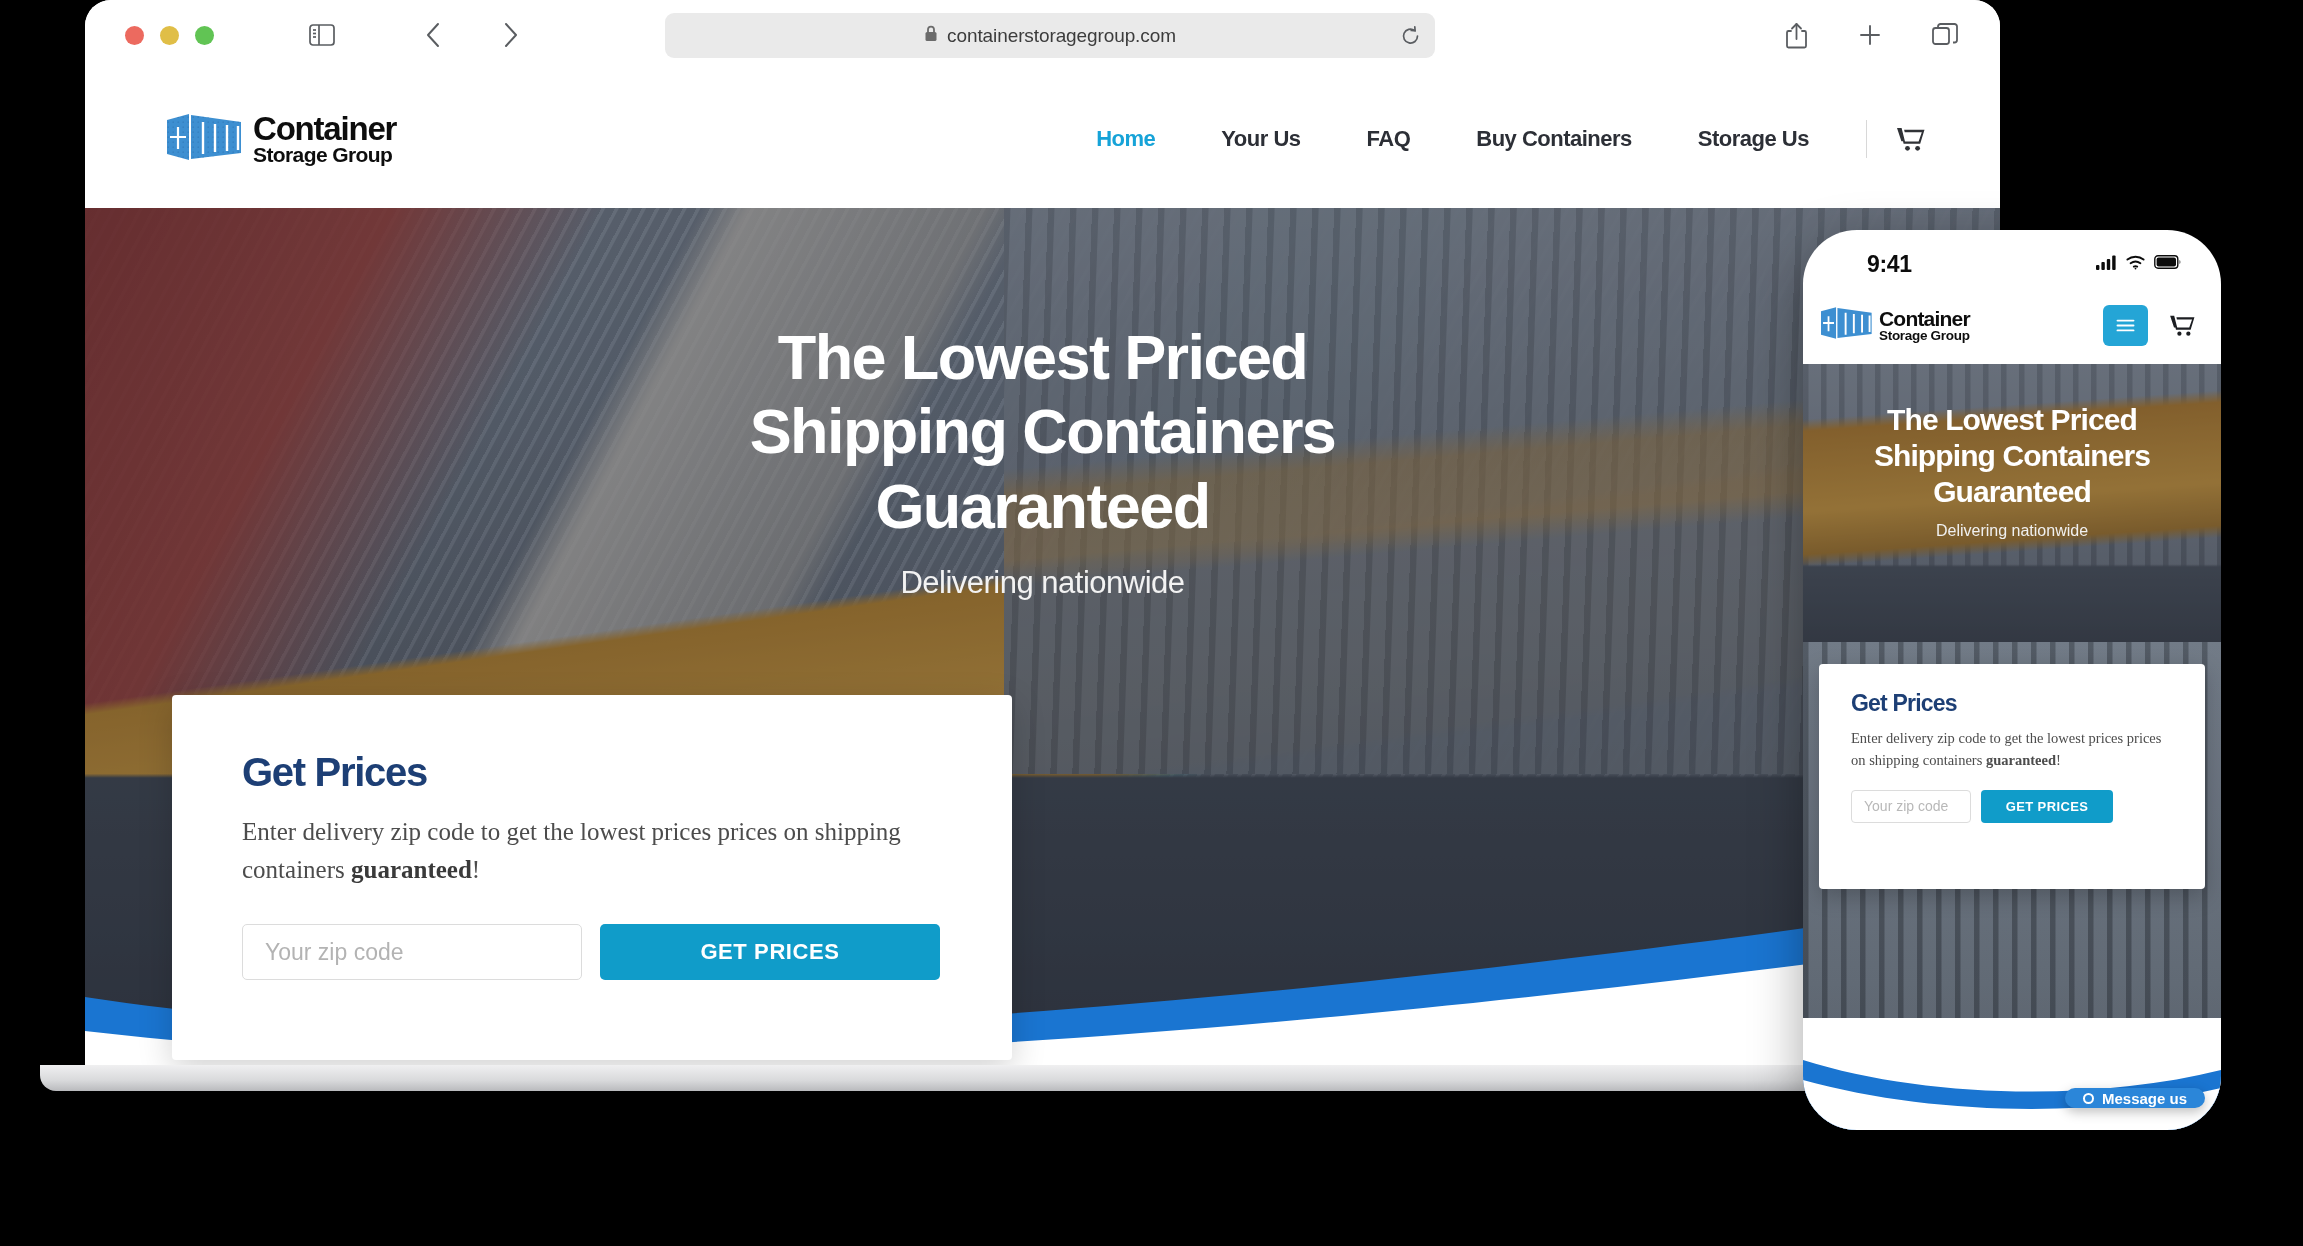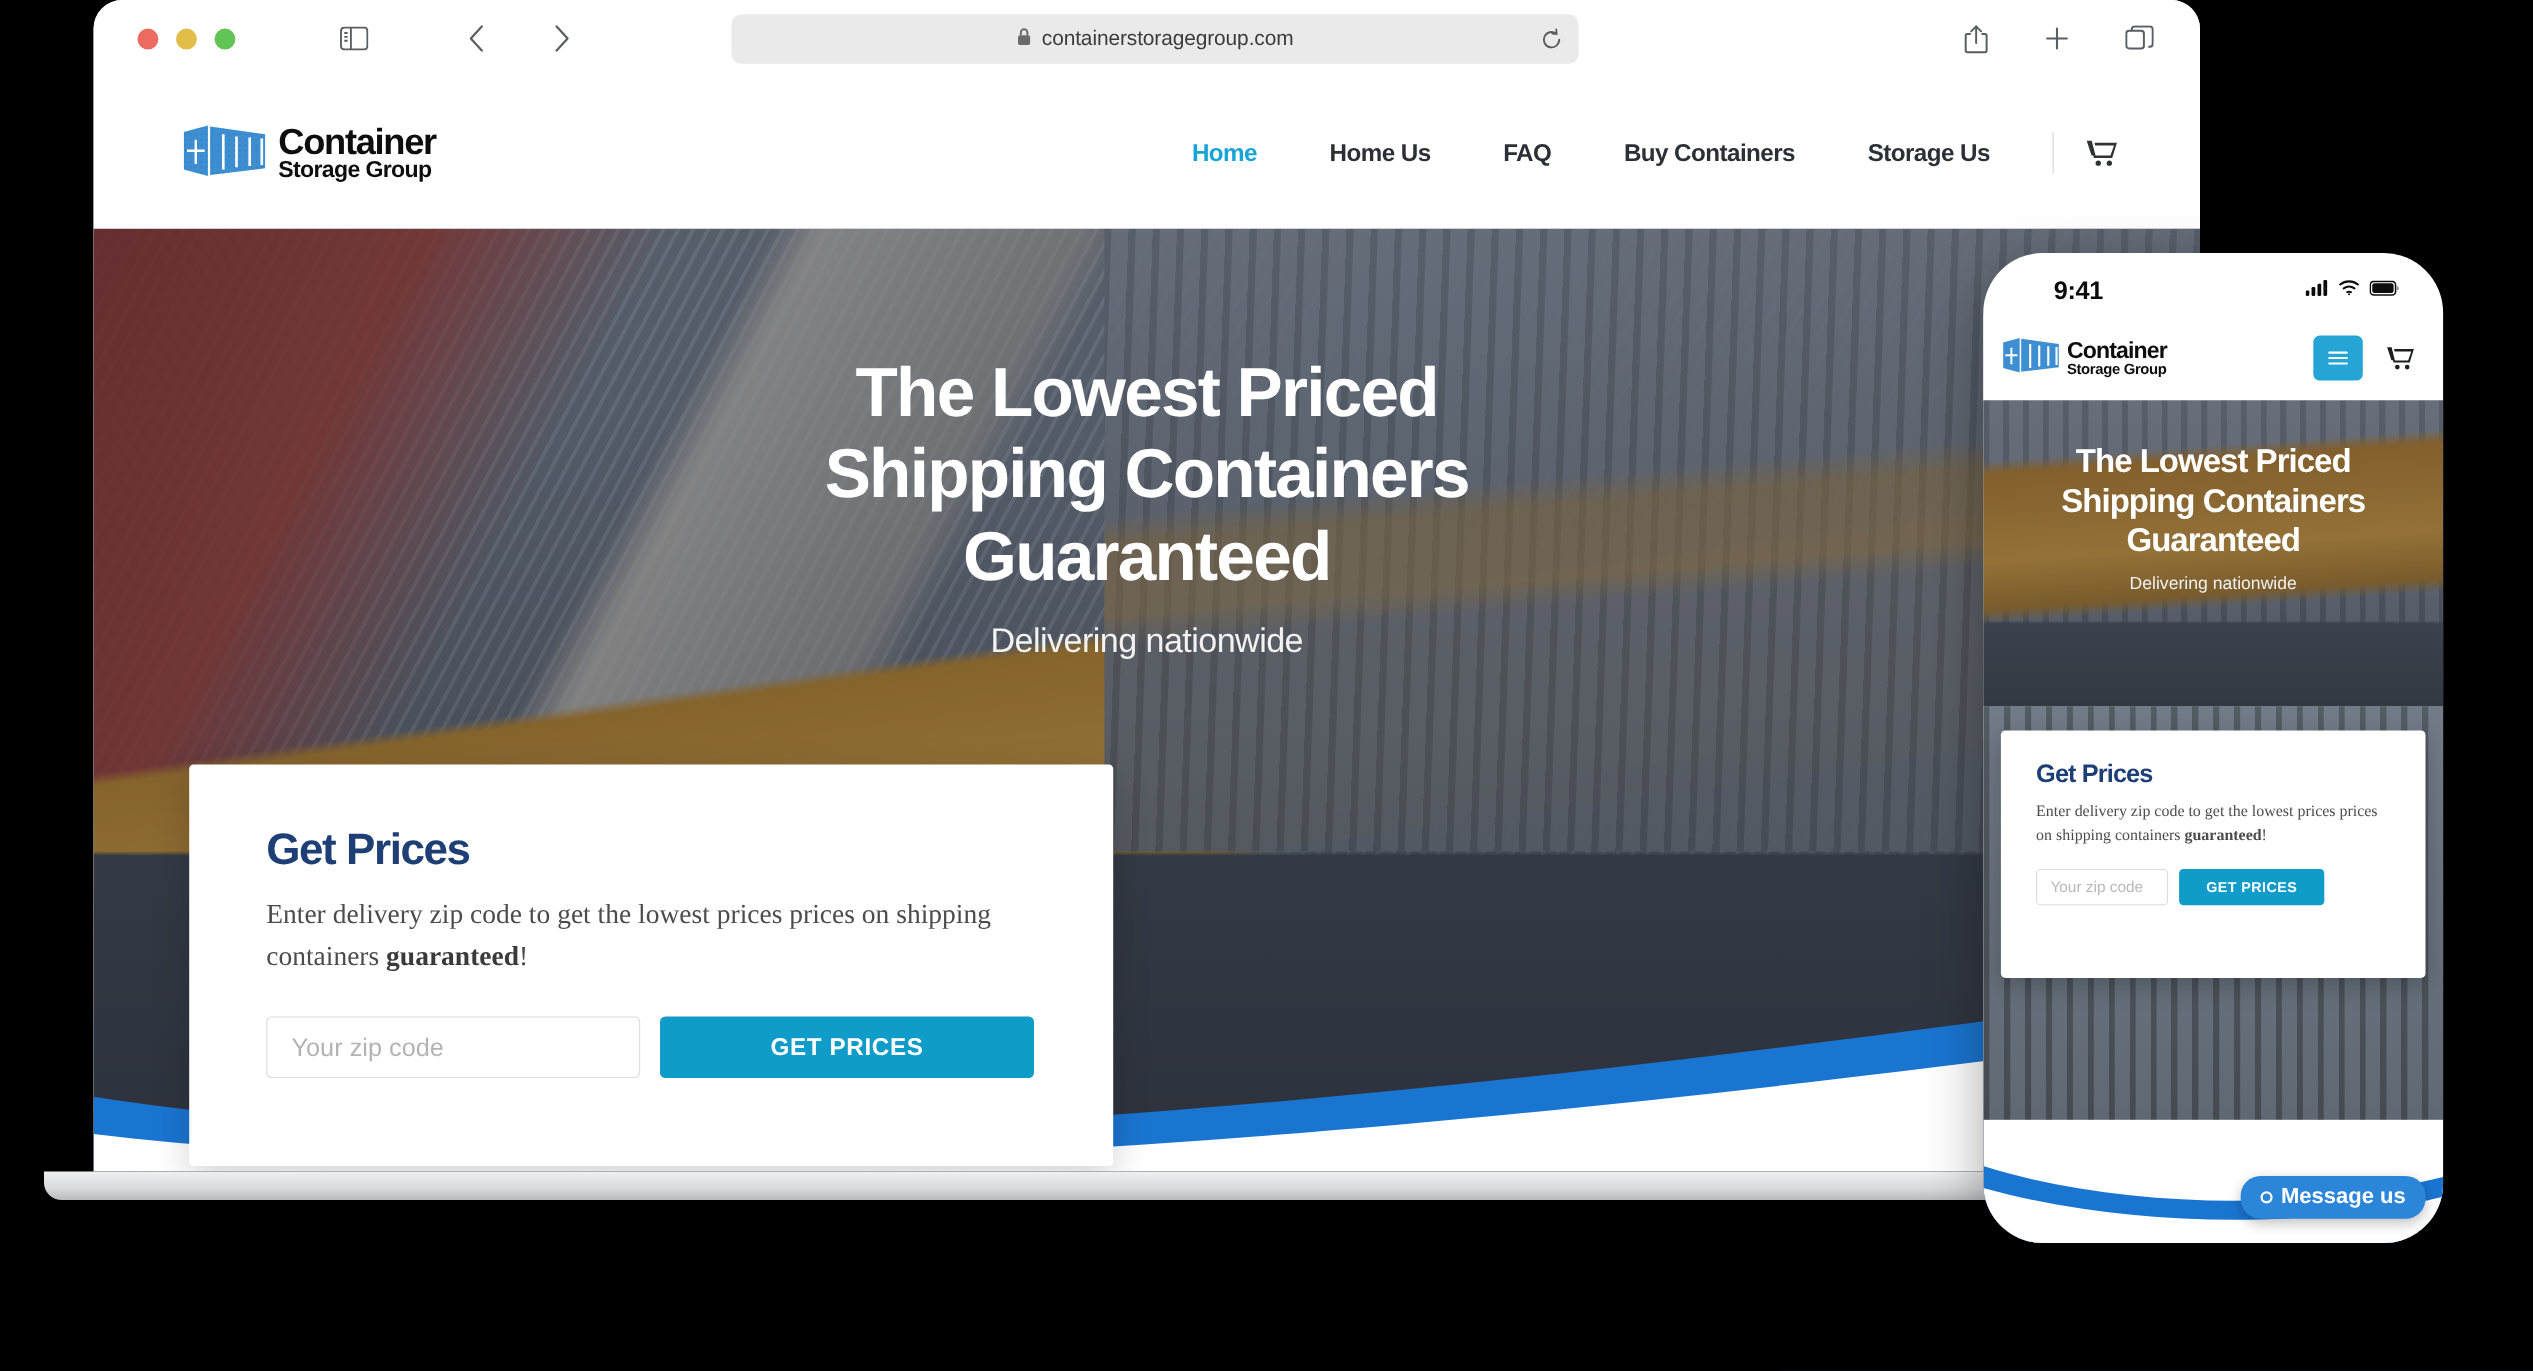--- a/index.html
+++ b/index.html
@@ -460,23 +460,23 @@
     pointer-events: none;
   }
   #message-us-btn {
     position: absolute;
     right: 16px;
     bottom: 22px;
     background: #2b86d9;
     color: #fff;
     border: none;
     border-radius: 18px;
-    height: 39px;
+    height: 20px;
     padding: 0 18px;
-    font-size: 20px;
+    font-size: 15px;
     font-weight: 600;
     display: flex;
     align-items: center;
     gap: 8px;
     cursor: pointer;
     box-shadow: 0 4px 12px rgba(0,0,0,0.25);
     font-family: "Liberation Sans", sans-serif;
   }
   .msg-circle {
     width: 11px; height: 11px; border-radius: 50%;
@@ -594,21 +594,21 @@
           </svg>
         </span>
         <span class="logo-words">
           <span class="logo-line1">Container</span>
           <span class="logo-line2">Storage Group</span>
         </span>
       </div>
 
       <nav id="main-nav">
         <a class="nav-link active" href="#">Home</a>
-        <a class="nav-link" href="#">Home Us</a>
+        <a class="nav-link" href="#">Your Us</a>
         <a class="nav-link" href="#">FAQ</a>
         <a class="nav-link" href="#">Buy Containers</a>
         <a class="nav-link" href="#">Storage Us</a>
         <span class="nav-divider"></span>
         <span id="cart-btn">
           <svg width="28" height="26" viewBox="0 0 28 26" fill="#303236">
             <path d="M0 2 h4.6 l3.4 13.4 h13.6 l3.2 -9.2 h-17.1 l-0.6 -2.4 h20.4 l-4.3 13.9 h-16.6 l-0.6 -2.4 h-1.6 L0 2z"></path>
             <circle cx="10.5" cy="22.3" r="2.4"></circle>
             <circle cx="20.6" cy="22.3" r="2.4"></circle>
           </svg>

